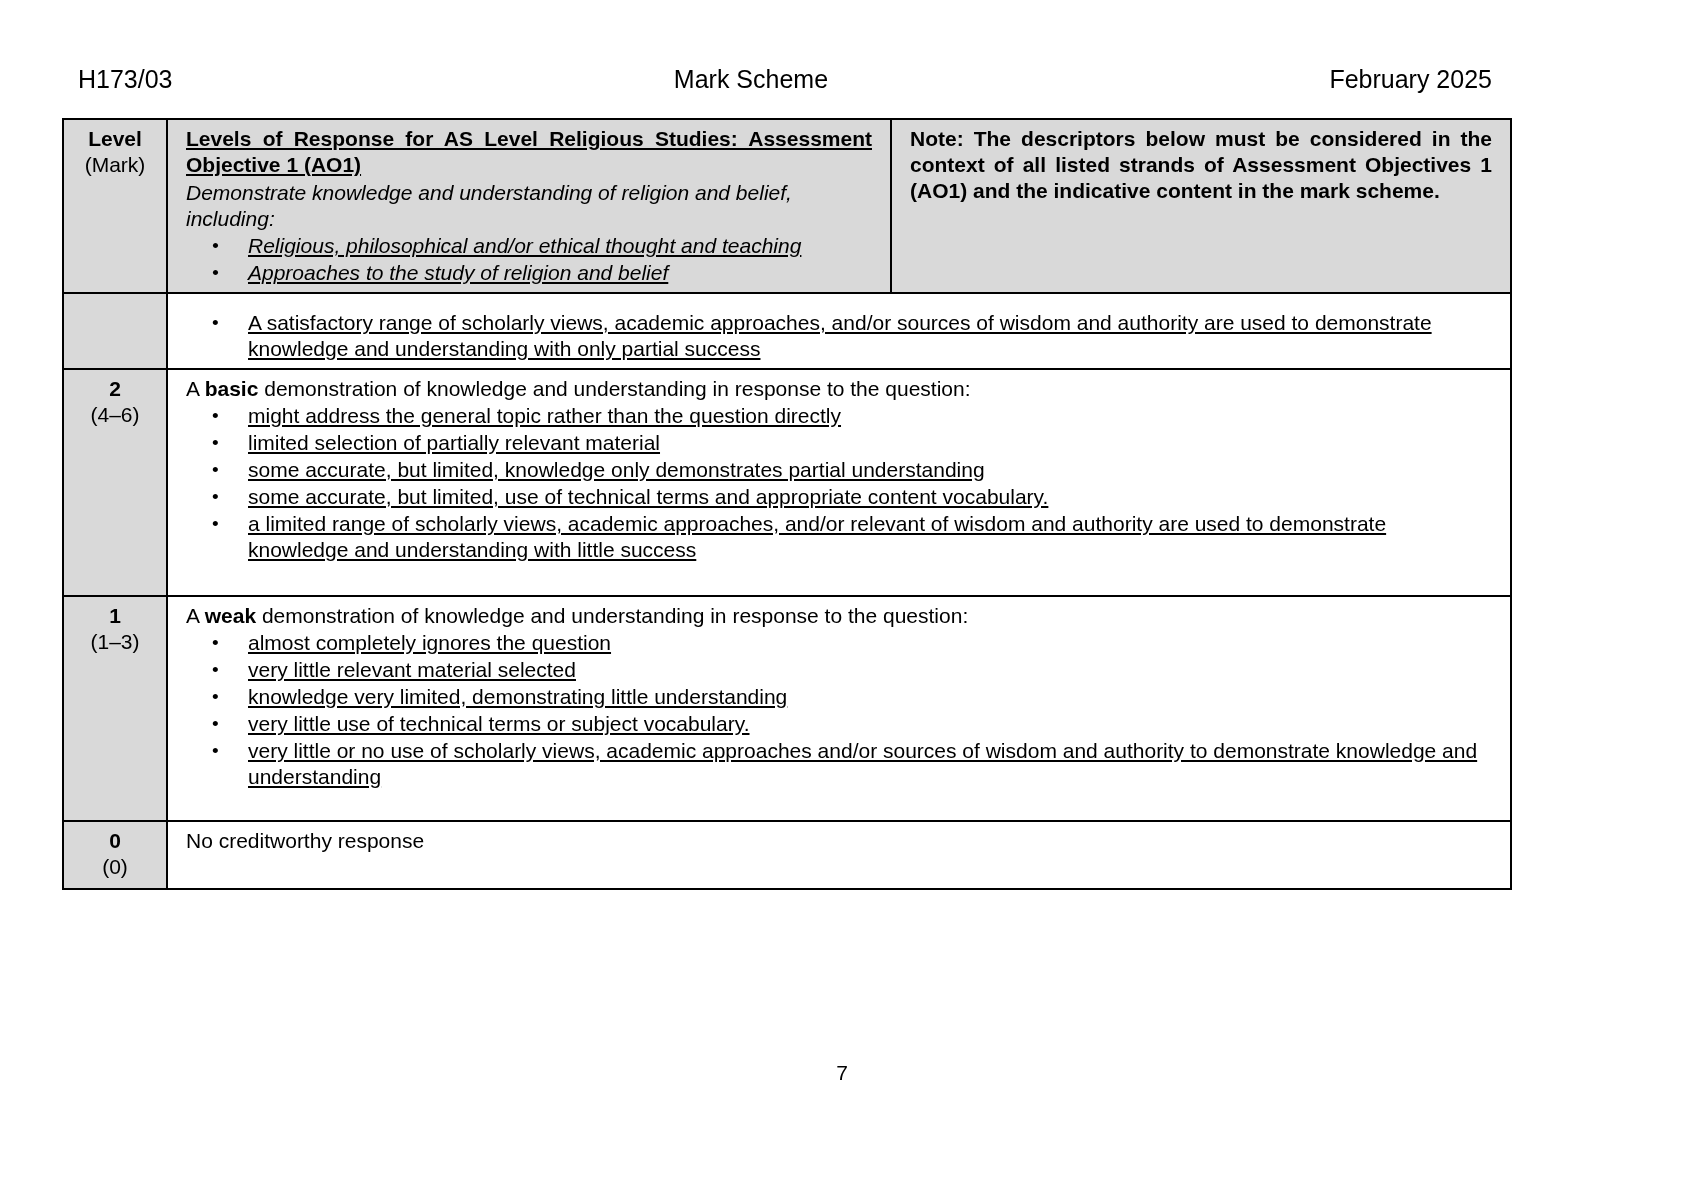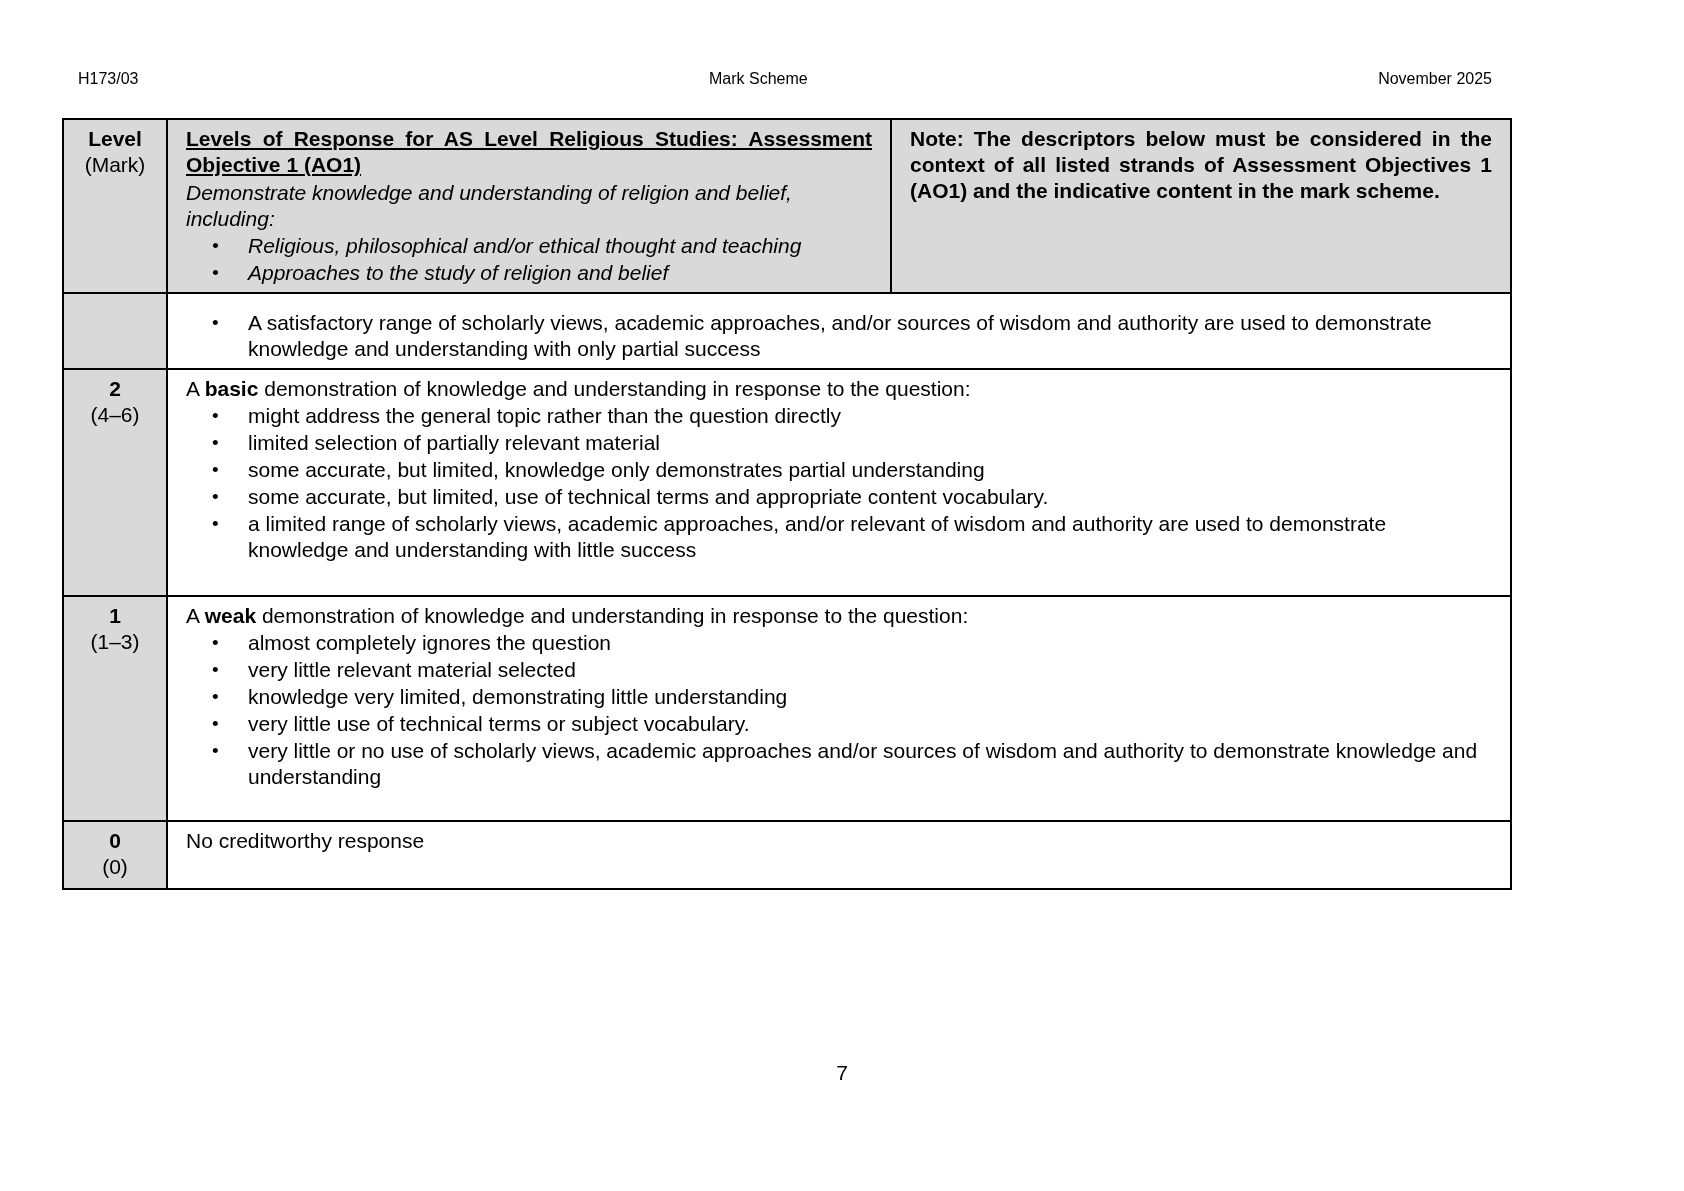--- a/index.html
+++ b/index.html
@@ -14,21 +14,21 @@
     line-height: 26px;
   }
   .doc-header {
     position: absolute;
     left: 62px;
     top: 66px;
     width: 1448px;
     display: flex;
     justify-content: space-between;
     align-items: baseline;
-    font-size: 16px;
+    font-size: 25px;
   }
   .doc-header .left  { padding-left: 16px; }
   .doc-header .right { padding-right: 18px; }
 
   table.marks-table {
     position: absolute;
     left: 62px;
     top: 118px;
     width: 1448px;
     border-collapse: collapse;
@@ -64,42 +64,42 @@
   .bullet {
     display: flex;
     padding-left: 26px;
     margin-top: 1px;
   }
   .bullet .glyph {
     width: 36px;
     flex: 0 0 36px;
     font-size: 19px;
   }
-  .bullet .btext { flex: 1 1 auto; }
+  .bullet .btext { flex: 1 1 auto; text-decoration: underline; }
 
   .row-a-pad { padding-top: 9px; }
 
   .page-number {
     position: absolute;
     left: 0;
     top: 1060px;
     width: 1684px;
     text-align: center;
     font-size: 21px;
   }
 </style>
 </head>
 <body>
 
 <div class="page">
 
   <div class="doc-header">
     <span class="left">H173/03</span>
     <span class="center">Mark Scheme</span>
-    <span class="right">November 2025</span>
+    <span class="right">February 2025</span>
   </div>
 
   <table class="marks-table">
     <colgroup>
       <col style="width:104px">
       <col style="width:724px">
       <col style="width:620px">
     </colgroup>
 
     <tbody>

